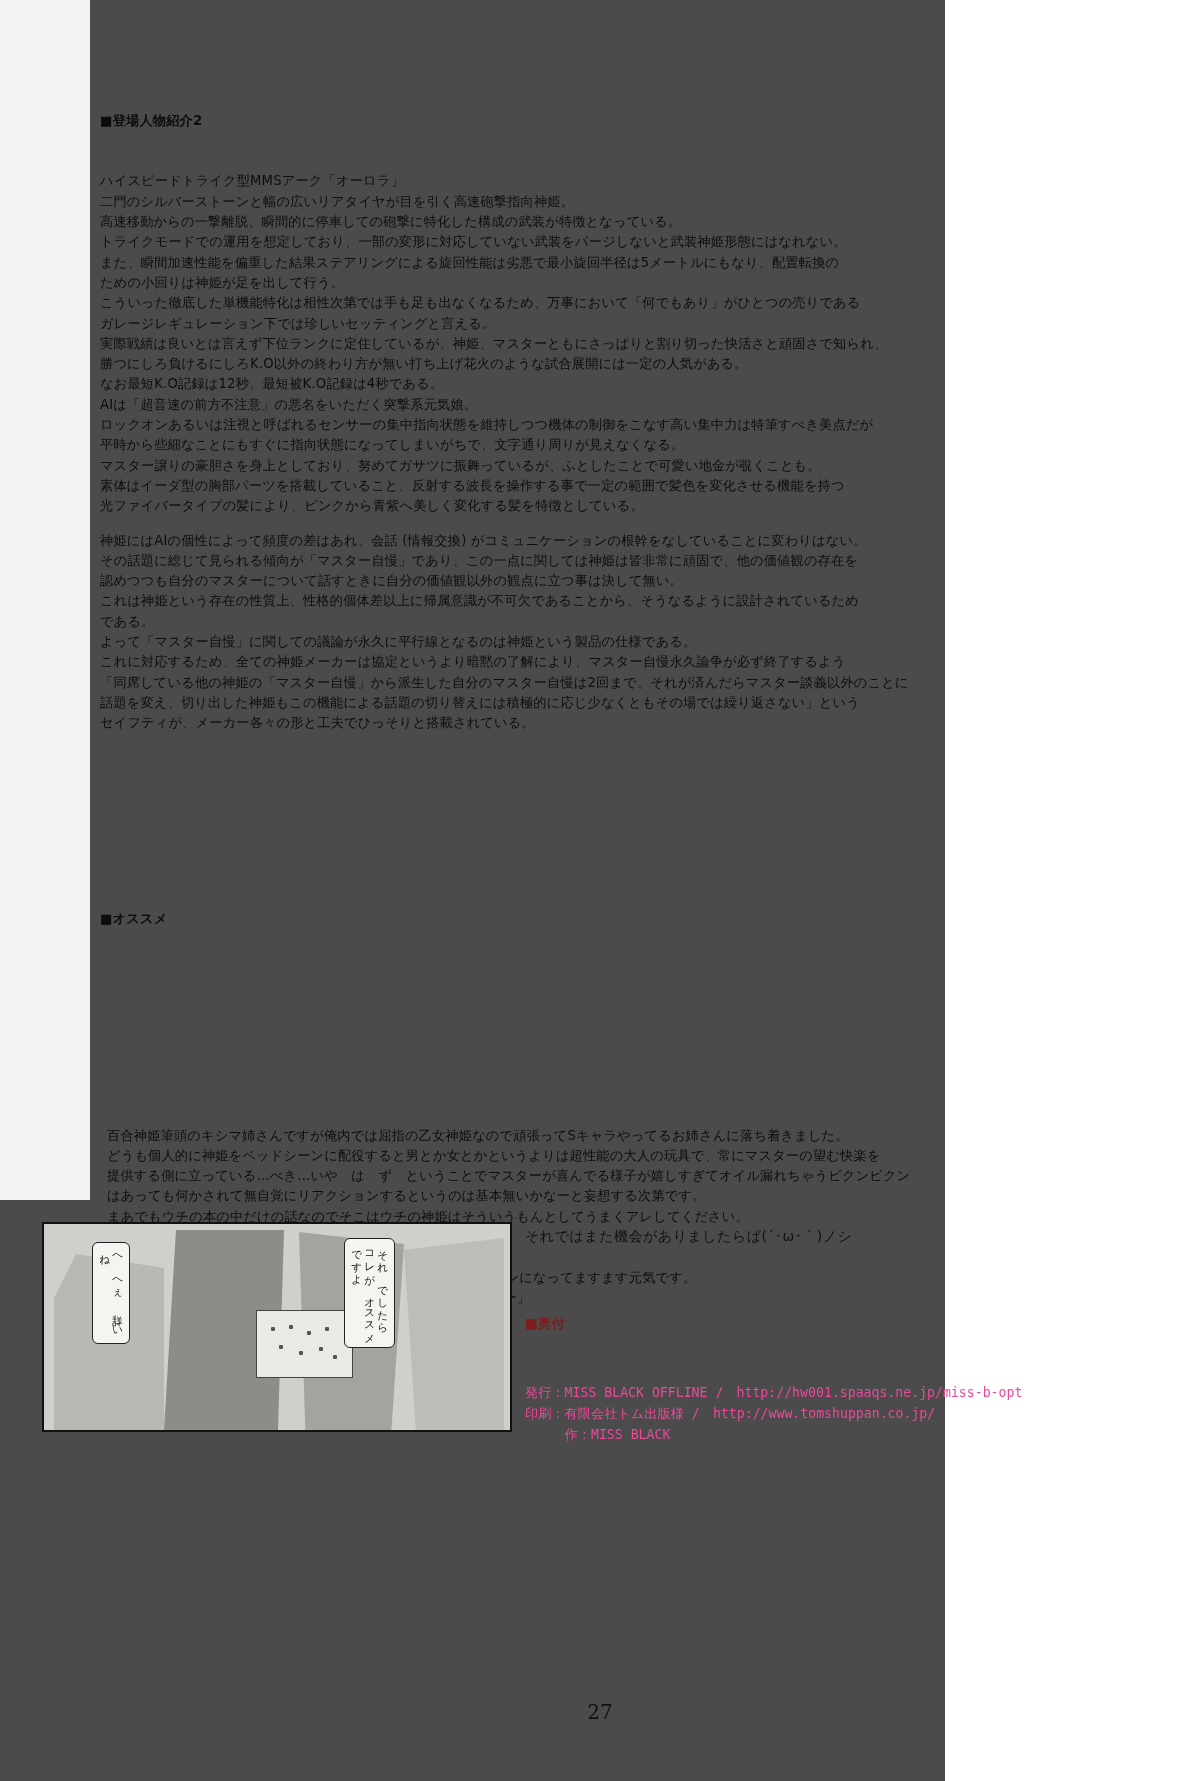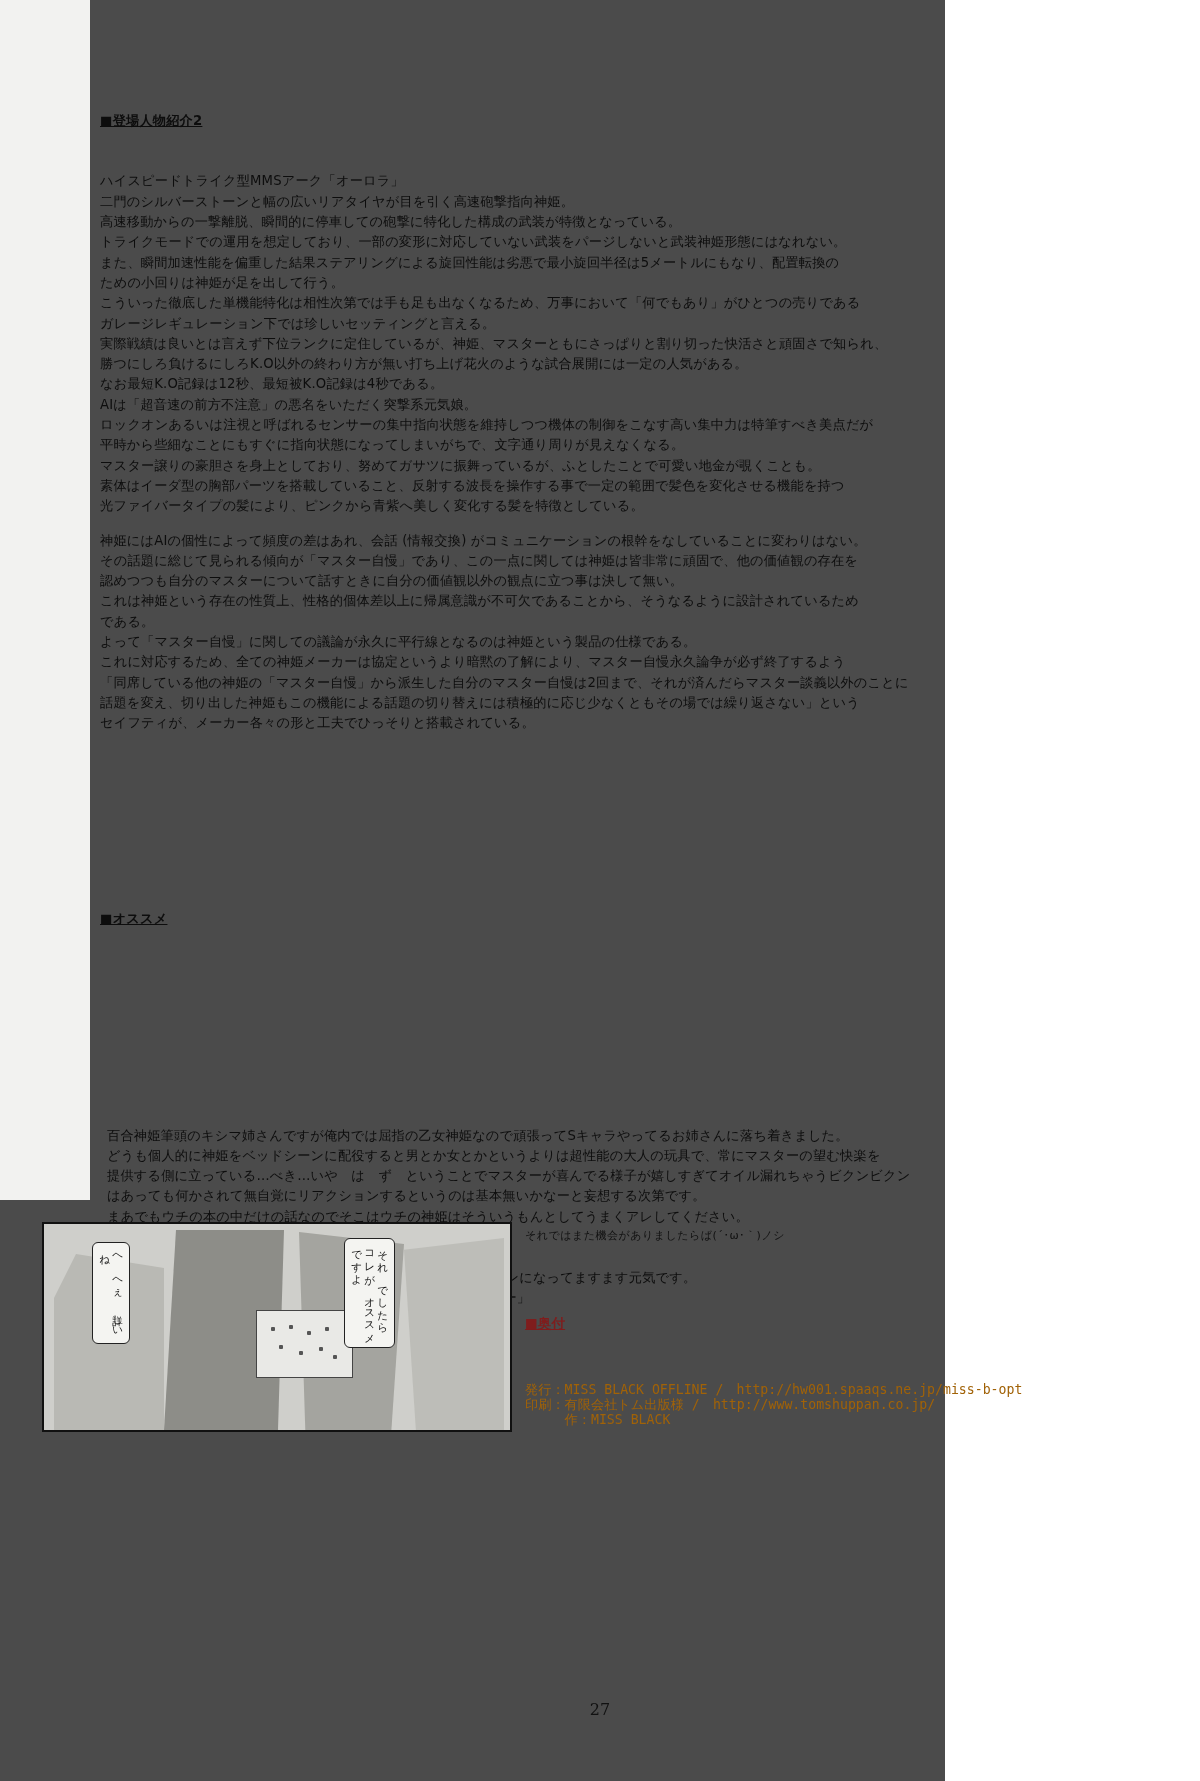--- a/index.html
+++ b/index.html
@@ -22,21 +22,21 @@
 
   .text-block{
     position:absolute;
     color:#0d0d0d;
     font-size:13.2px;
     line-height:20.3px;
     letter-spacing:0.2px;
     white-space:pre-wrap;
     font-family:"DejaVu Sans","Liberation Sans",sans-serif;
   }
-  .heading{font-weight:bold;text-decoration:underline;}
+  .heading{font-weight:bold;}
   .sec1{left:100px;top:70px;width:1000px;}
   .sec2{left:100px;top:490px;width:1000px;}
   .sec3{left:100px;top:868px;width:1040px;}
   .sec4{left:107px;top:1085px;width:1040px;}
 
   
   .comic-panel{
     position:absolute;left:42px;top:1222px;width:470px;height:210px;
     background:#cfcfcb;border:2px solid #111;box-sizing:border-box;overflow:hidden;
   }
@@ -63,31 +63,31 @@
   .bubble{
     position:absolute;background:#f4f4f1;border:1px solid #222;border-radius:6px;
     color:#111;font-size:10.5px;line-height:13px;padding:4px 5px;
     writing-mode:vertical-rl;text-orientation:upright;
     font-family:"DejaVu Sans","Liberation Sans",sans-serif;
   }
   .bubble-1{left:48px;top:18px;height:92px;}
   .bubble-2{left:300px;top:14px;height:100px;}
 
   .comic-caption{
-    position:absolute;left:525px;top:1228px;color:#111;font-size:11px;
+    position:absolute;left:525px;top:1228px;color:#111;font-size:14px;
     letter-spacing:0.5px;
   }
 
   
   .colophon{position:absolute;left:525px;top:1268px;color:#7f1d1d;font-size:13.6px;line-height:22px;white-space:pre;}
-  .colophon2{position:absolute;left:525px;top:1382px;color:#a16207;font-size:13.2px;line-height:15px;white-space:pre;font-family:"DejaVu Sans Mono","Liberation Mono",monospace;}
+  .colophon2{position:absolute;left:525px;top:1382px;color:#ec4899;font-size:13.2px;line-height:21px;white-space:pre;font-family:"DejaVu Sans Mono","Liberation Mono",monospace;}
 
   .page-number{
     position:absolute;left:0;top:1700px;width:1200px;text-align:center;
-    color:#111;font-size:16px;font-family:"DejaVu Serif","Liberation Serif",serif;
+    color:#111;font-size:20px;font-family:"DejaVu Serif","Liberation Serif",serif;
   }
 </style>
 </head>
 <body>
 
 <div class="bg-left-white"></div>
 <div class="page-inner"></div>
 <div class="bg-right"></div>
 <div class="bg-lower-left"></div>
 

